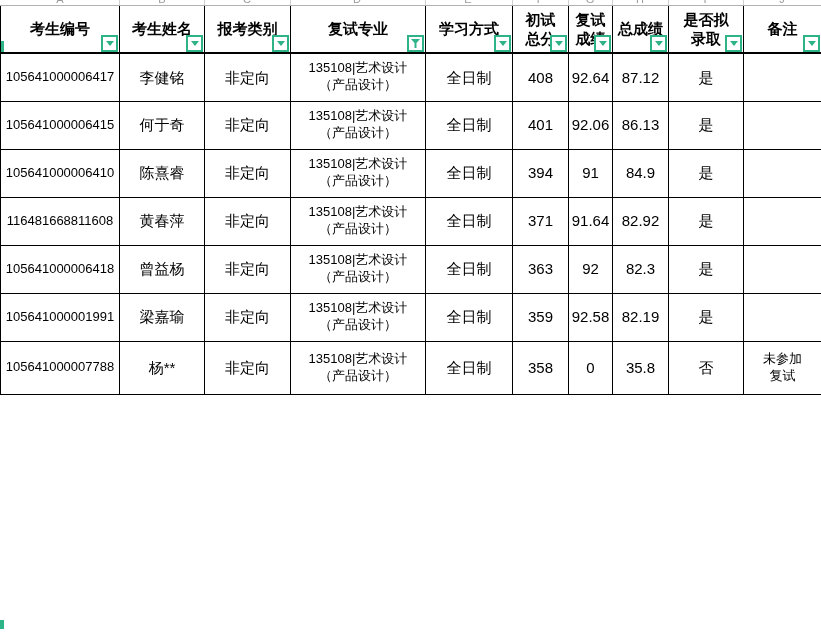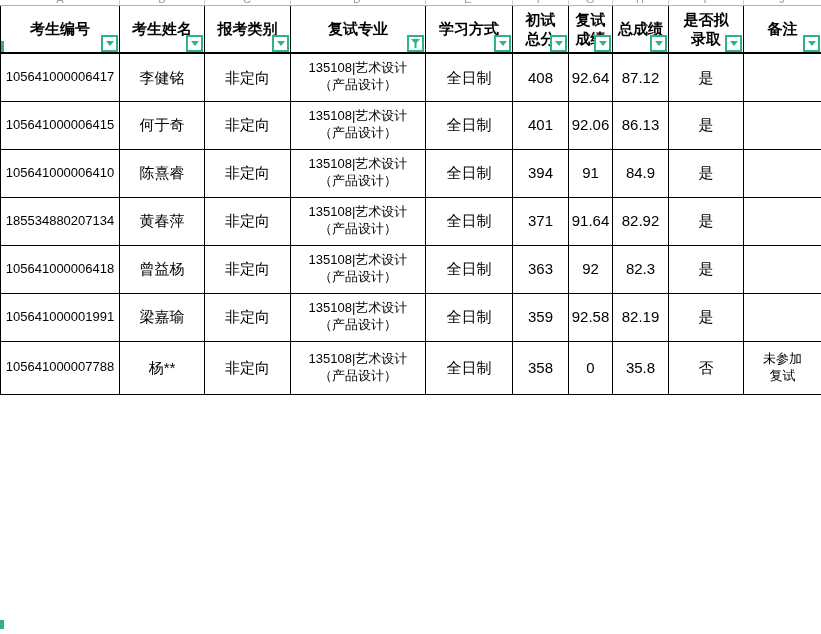--- a/index.html
+++ b/index.html
@@ -223,21 +223,21 @@
       <td>全日制</td>
       <td>394</td>
       <td>91</td>
       <td>84.9</td>
       <td>是</td>
       <td class="c-remark"></td>
     </tr>
 
 
     <tr>
-      <td class="c-num">185534880207134</td>
+      <td class="c-num">116481668811608</td>
       <td>黄春萍</td>
       <td>非定向</td>
       <td class="c-major">135108|艺术设计
 （产品设计）</td>
       <td>全日制</td>
       <td>371</td>
       <td>91.64</td>
       <td>82.92</td>
       <td>是</td>
       <td class="c-remark"></td>

